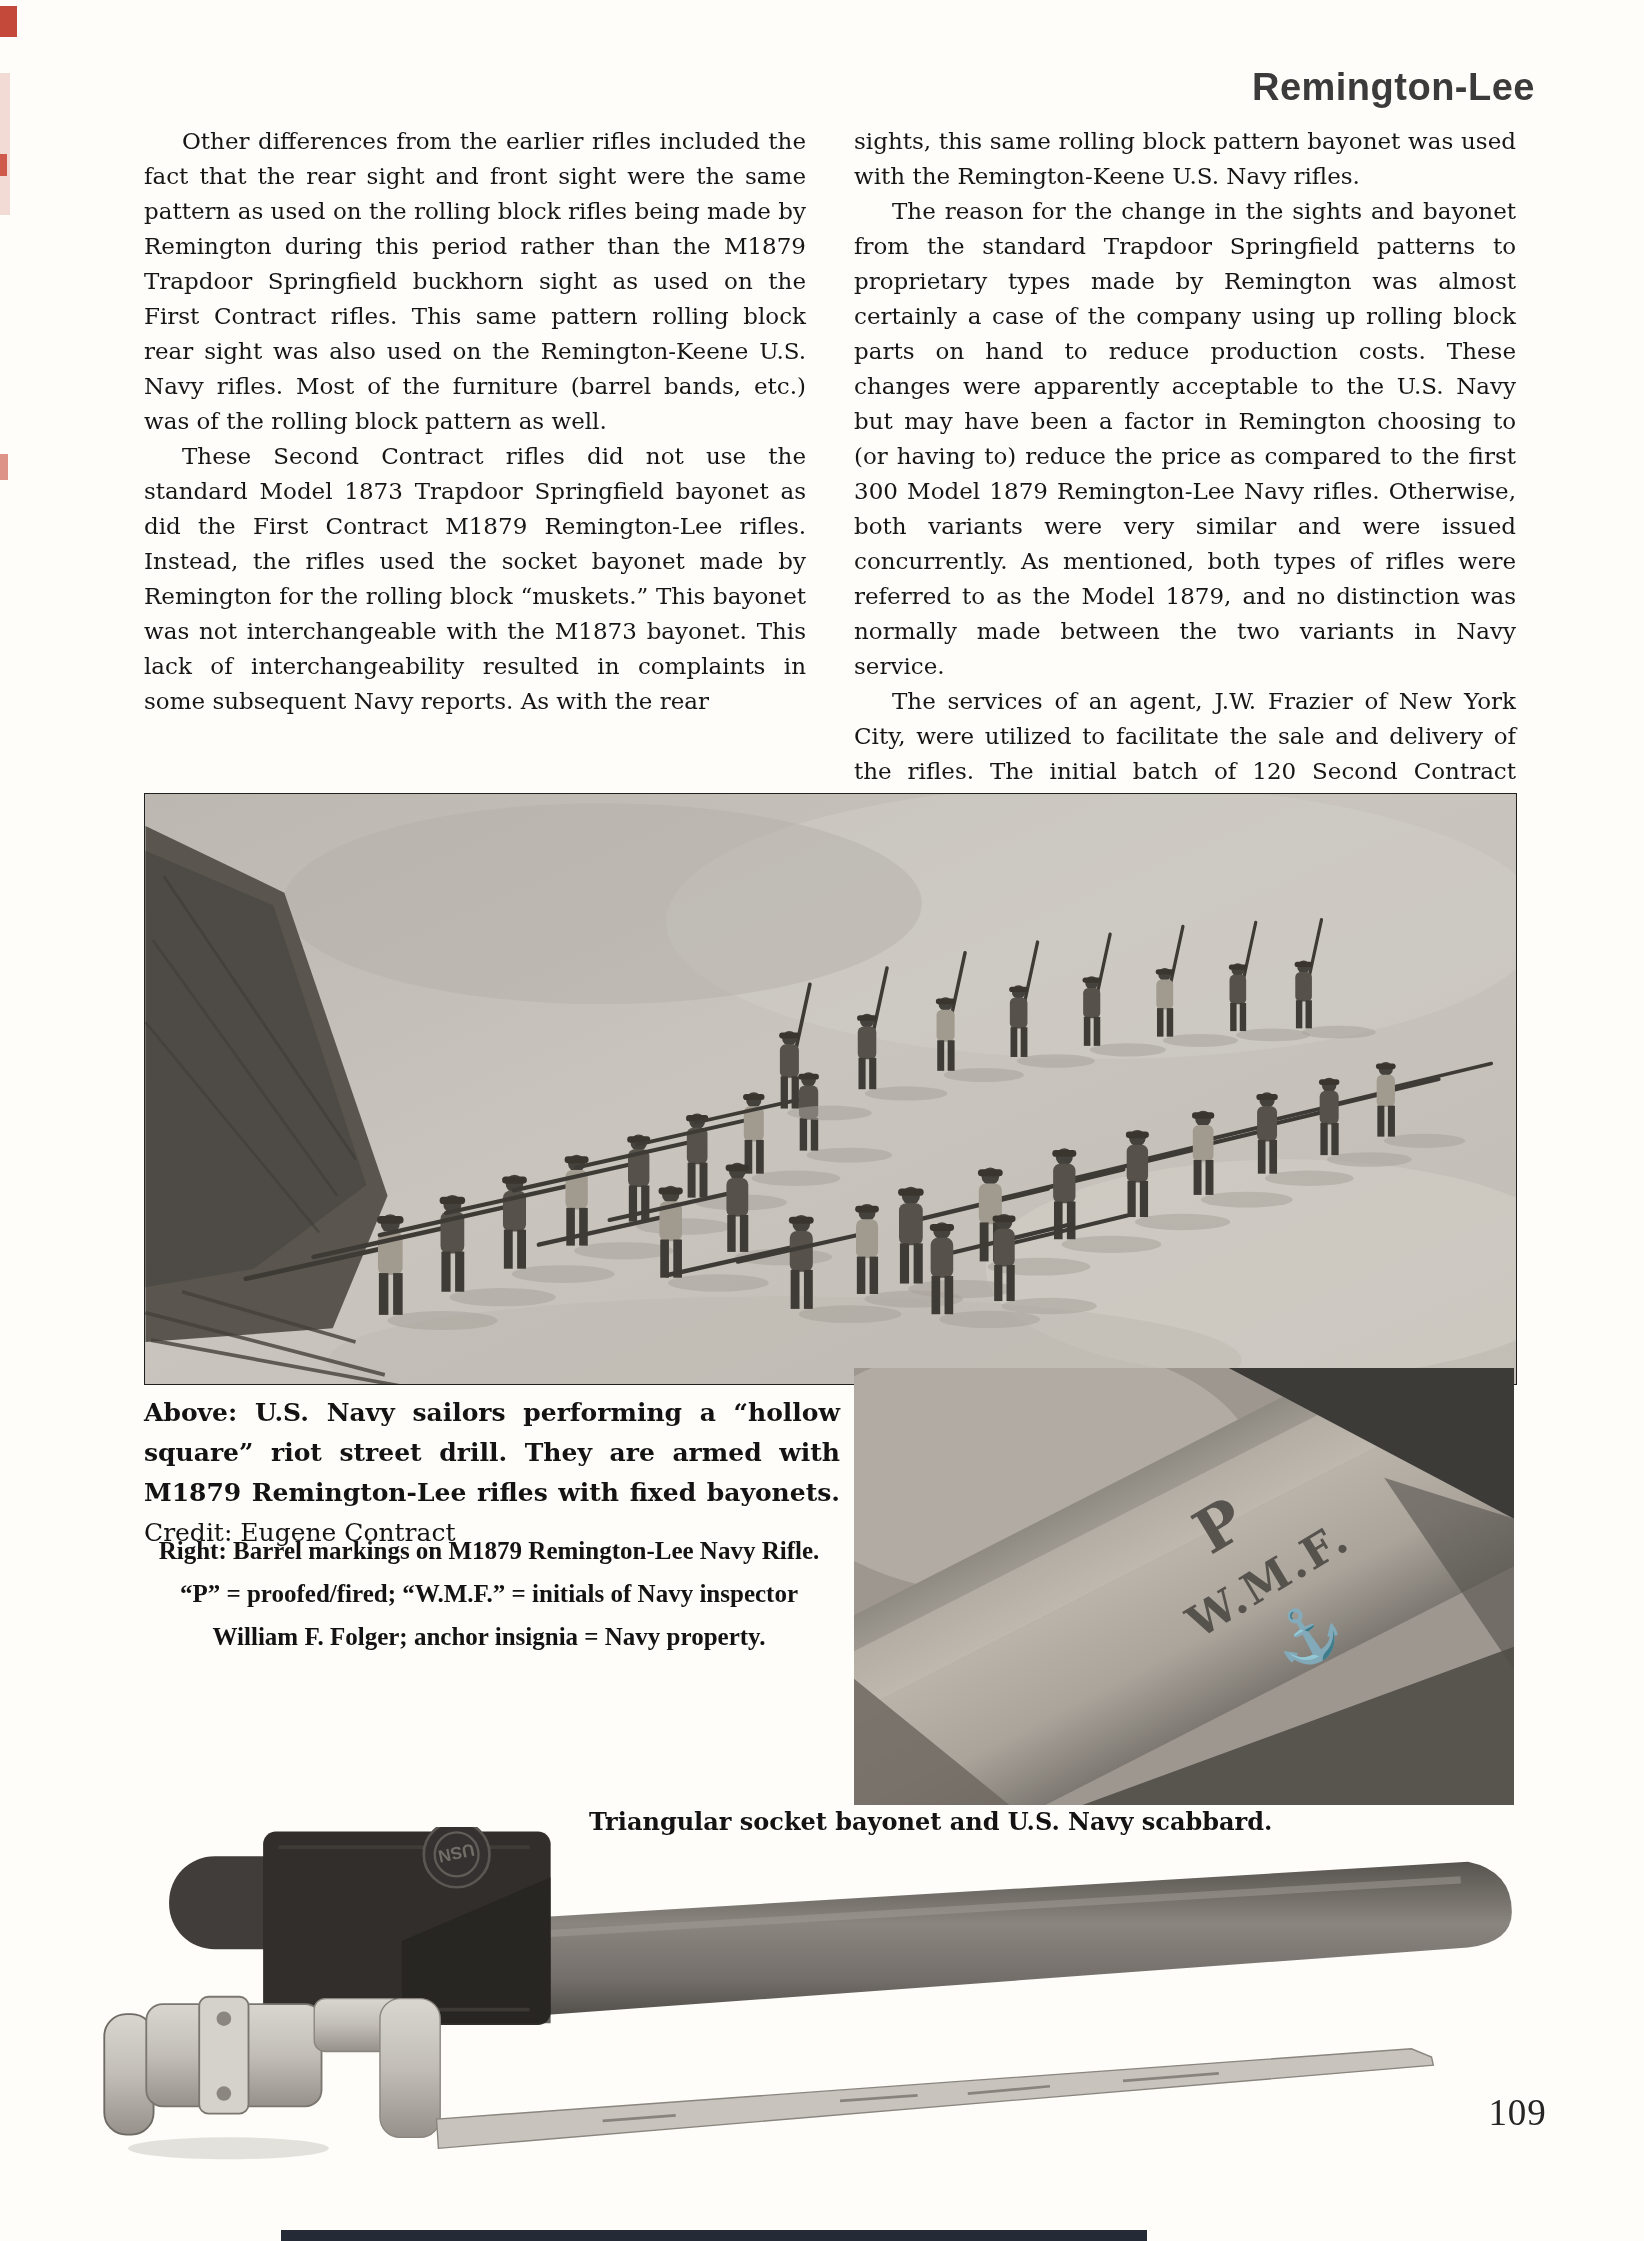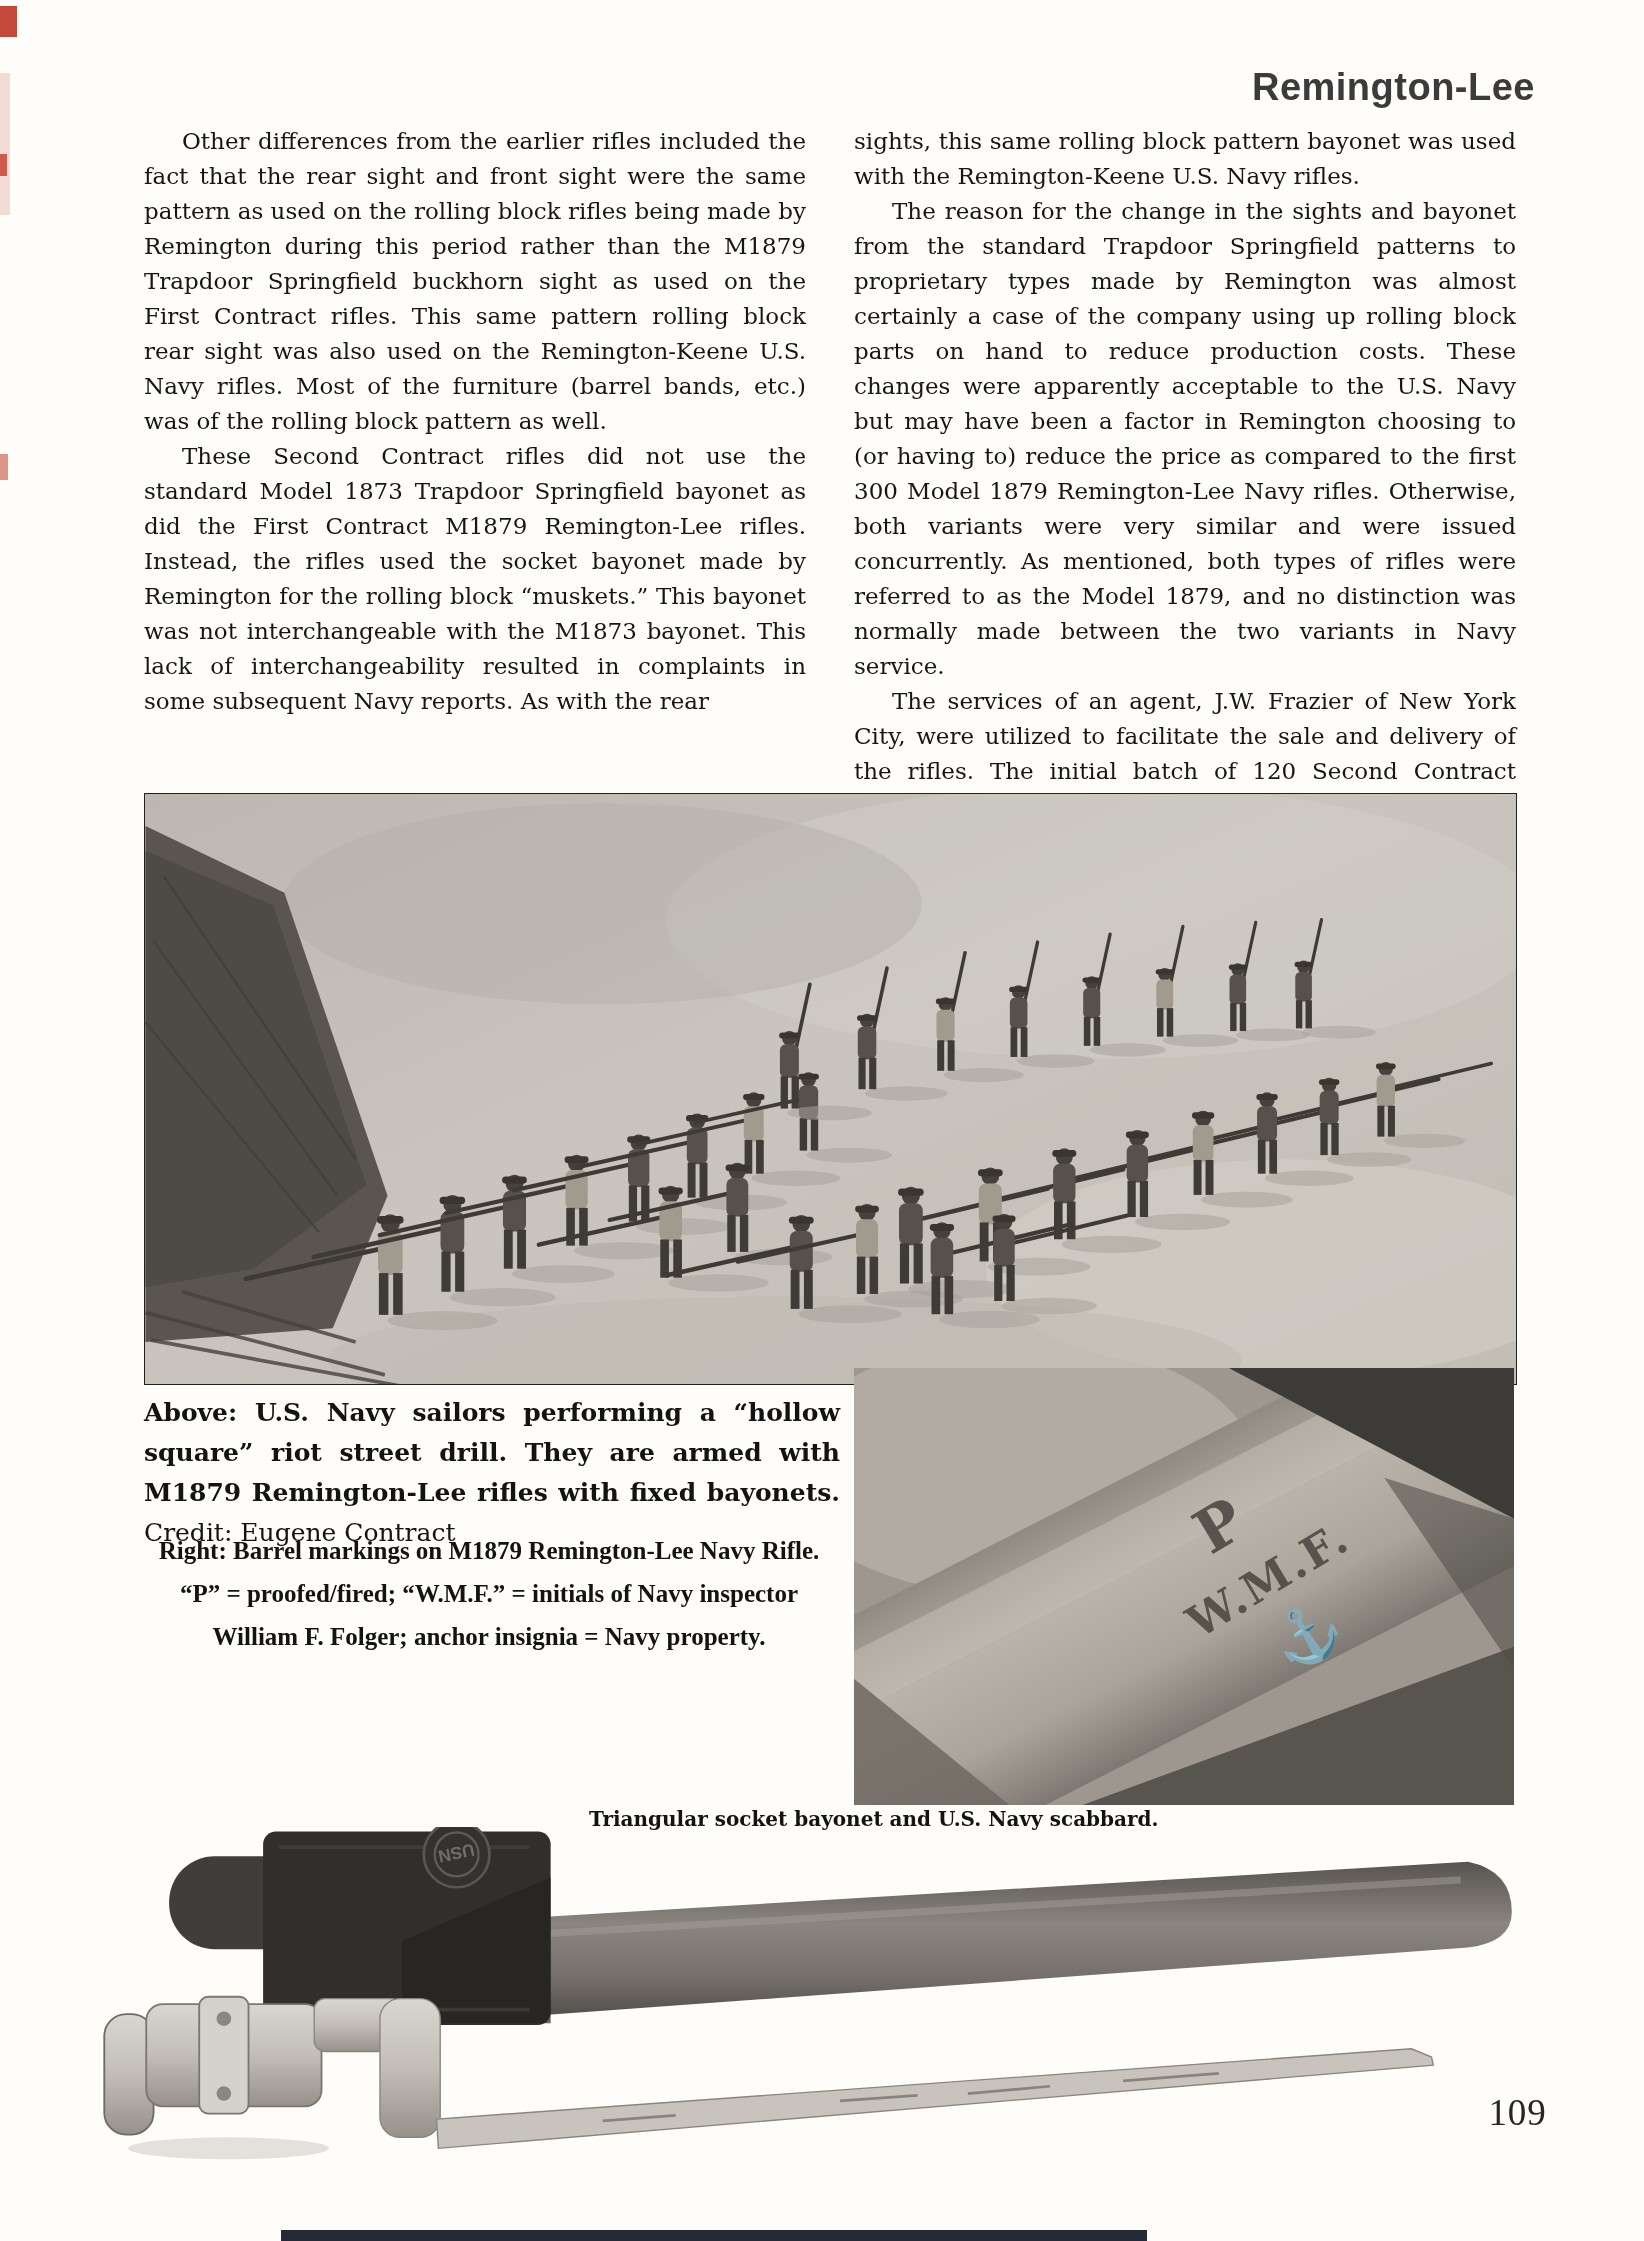--- a/index.html
+++ b/index.html
@@ -29,21 +29,21 @@
   .photo{position:absolute;overflow:hidden;background:#c6c2bb;}
   #drill-photo{left:144px;top:793px;width:1371px;height:590px;border:1.8px solid #20201e;}
   #barrel-photo{left:854px;top:1368px;width:660px;height:437px;}
   #bayonet-figure{position:absolute;left:91px;top:1827px;width:1425px;height:356px;}
   .cap{
     position:absolute;font-weight:bold;font-size:25px;color:#131313;
   }
   #cap-drill{left:144px;top:1393px;width:696px;line-height:40px;text-align:justify;}
   #cap-drill .credit{font-weight:normal;}
   #cap-barrel{left:137px;top:1529px;width:704px;line-height:43px;text-align:center;font-family:Liberation Serif, serif;}
-  #cap-bayonet{left:589px;top:1807px;width:822px;font-size:20px;white-space:nowrap;}
+  #cap-bayonet{left:589px;top:1807px;width:822px;font-size:24px;white-space:nowrap;}
   .pagenum{
     position:absolute;left:1467px;top:2091px;width:101px;text-align:center;
     font-family:Liberation Serif, serif;
     font-size:37px;color:#262626;letter-spacing:0.9px;
   }
   .footer-bar{position:absolute;left:281px;top:2230px;width:866px;height:11px;background:#242b37;}
   .redmark{position:absolute;left:0;}
   #red-1{top:5.5px;width:17.4px;height:31px;background:#c4493b;}
   #red-2{top:73px;width:10px;height:142px;background:#ecccc5;opacity:.7;}
   #red-3{top:154px;width:7.3px;height:22px;background:#cf5a4c;}

